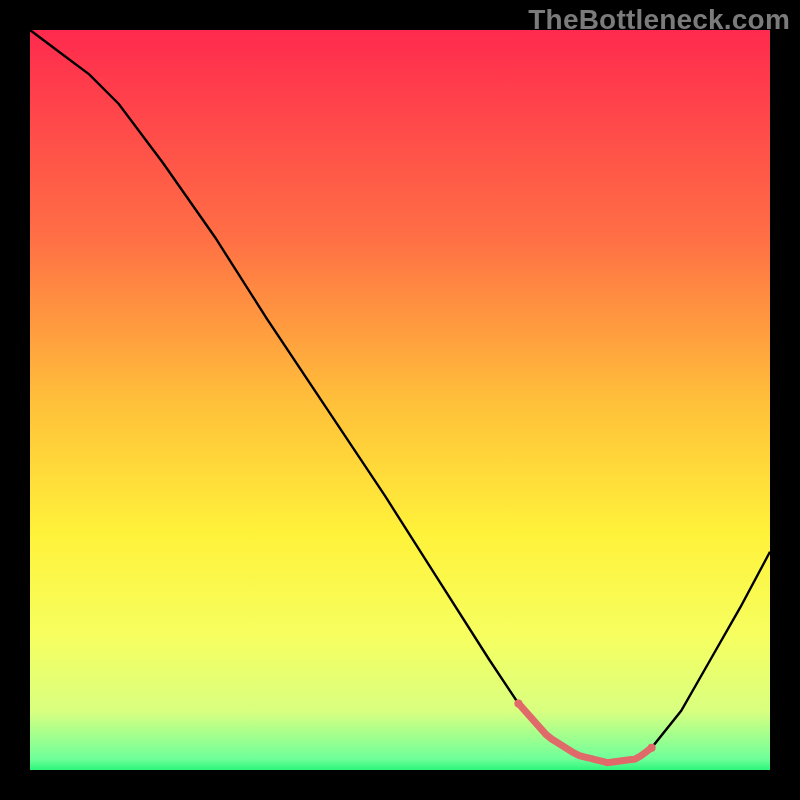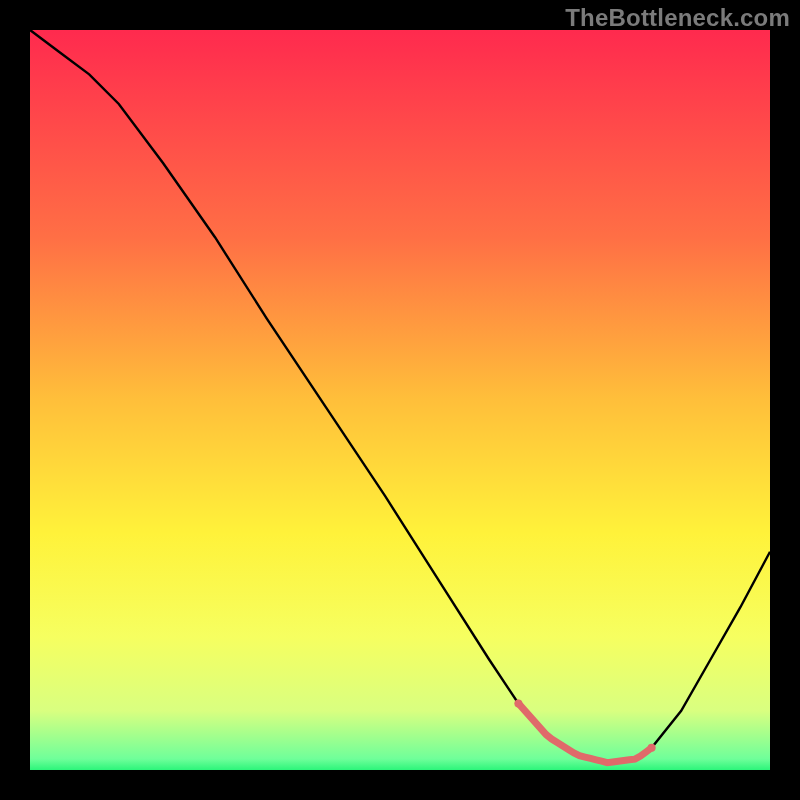--- a/index.html
+++ b/index.html
@@ -13,21 +13,21 @@
   .container {
     position: relative;
     width: 800px;
     height: 800px;
   }
   .watermark {
     position: absolute;
     top: 4px;
     right: 10px;
     font-family: Arial, Helvetica, sans-serif;
-    font-size: 24px;
+    font-size: 28px;
     font-weight: bold;
     color: #7b7b7b;
     letter-spacing: 0.2px;
     z-index: 10;
   }
   svg {
     position: absolute;
     left: 0;
     top: 0;
   }

